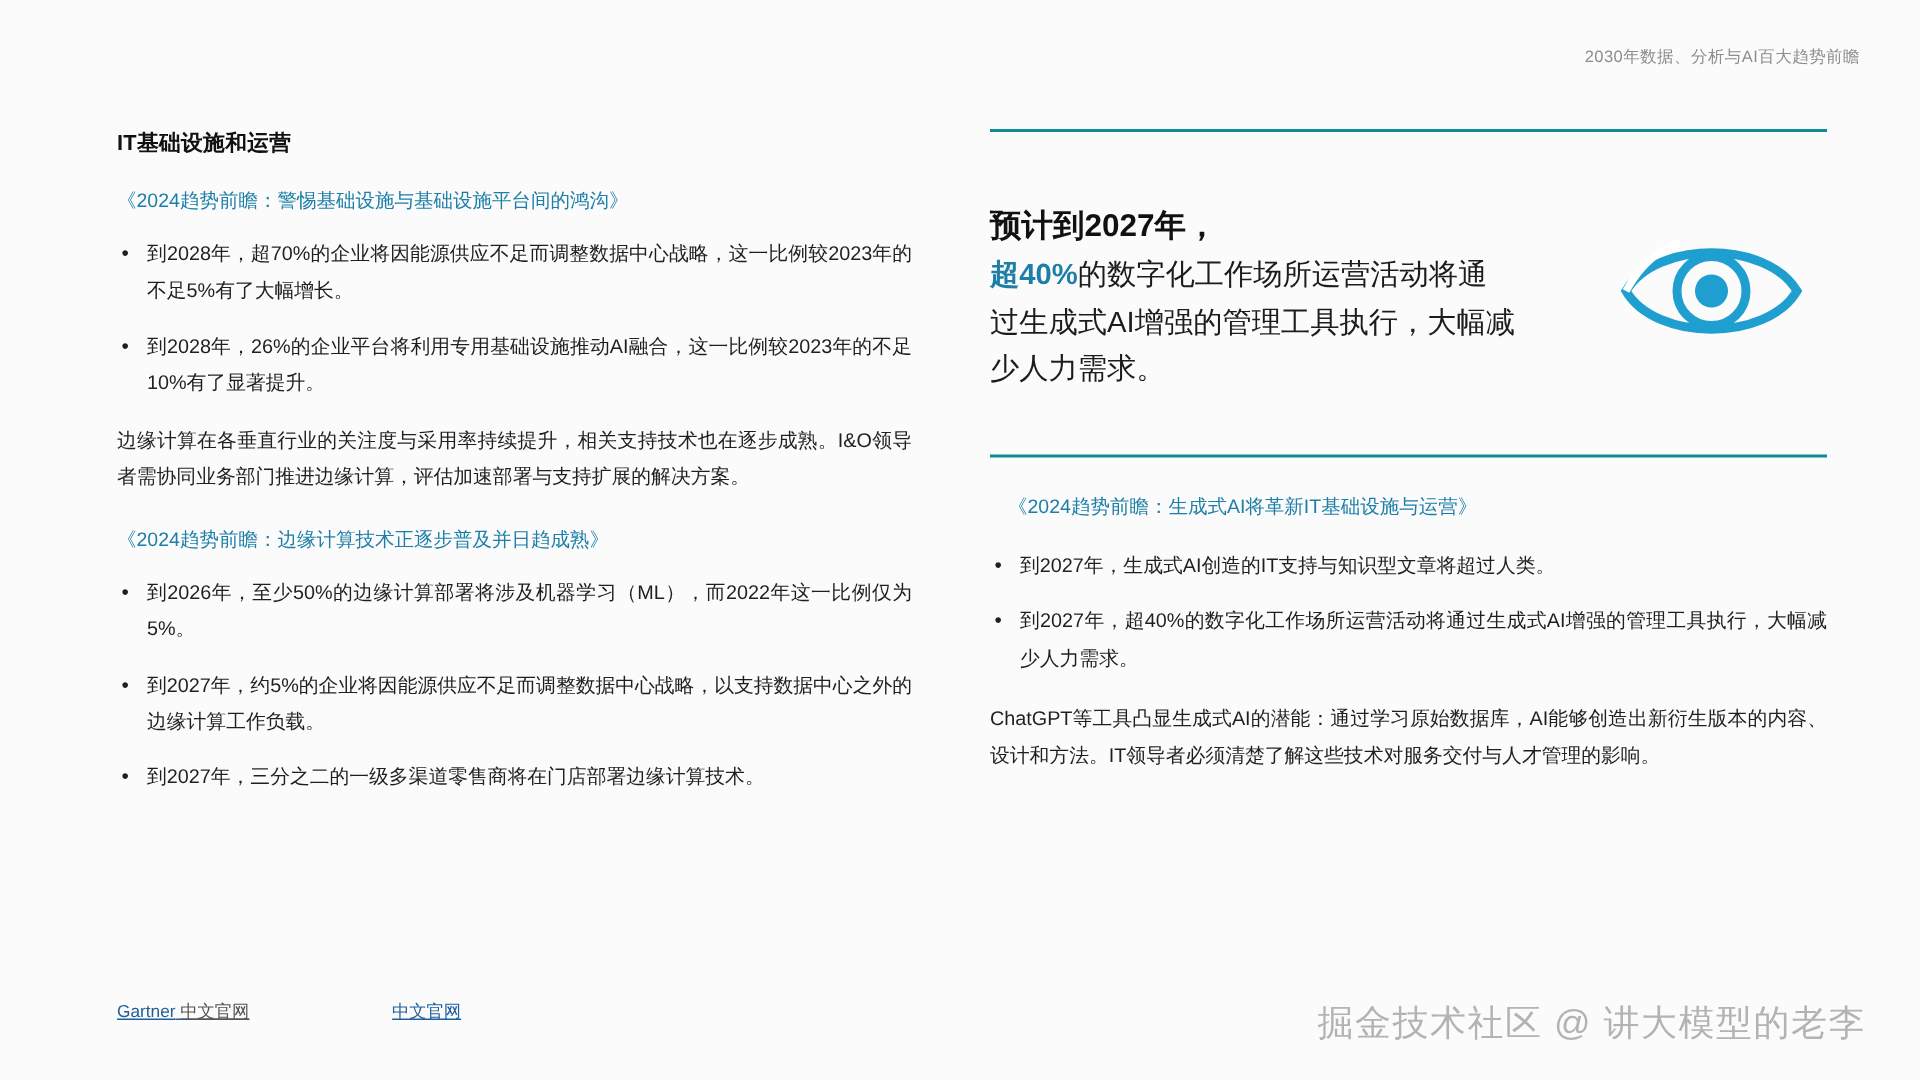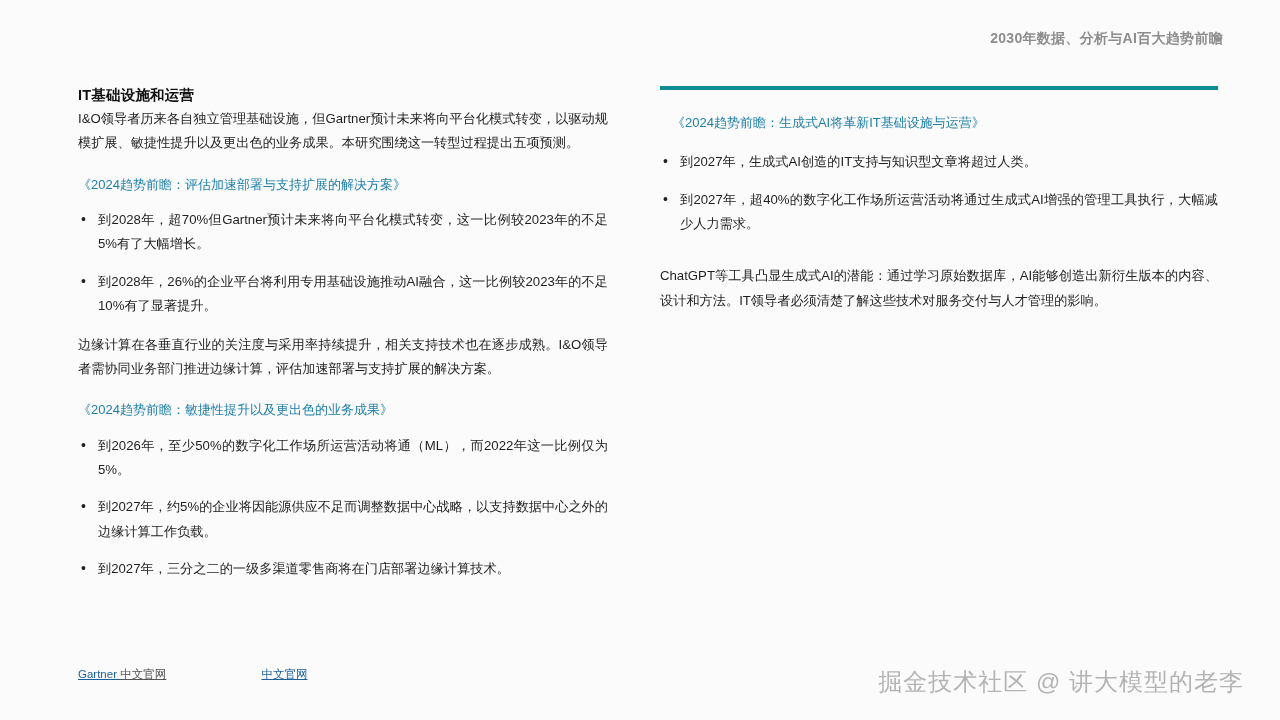--- a/index.html
+++ b/index.html
@@ -16,25 +16,24 @@
     position: relative;
   }
   .page {
     position: absolute;
     inset: 0;
     background: #fbfbfb;
   }
   .header-note {
     position: absolute;
     top: 30px;
-    right: 57px;
-    font-size: 14px;
+    right: 40px;
+    font-size: 11px;
     color: #8d8d8d;
     letter-spacing: 0.3px;
-    font-weight: bold;
   }
 
   
   .left-col {
     position: absolute;
     left: 78px;
     top: 86px;
     width: 530px;
   }
   .section-title {
@@ -122,21 +121,21 @@
   .right-trend-head {
     font-size: 13px;
     color: #1d7fa8;
     margin: 22px 0 16px 12px;
     line-height: 1.7;
   }
   .right-par {
     font-size: 13.2px;
     line-height: 1.85;
     color: #1f1f1f;
-    margin: 28px 0 0 0;
+    margin: 16px 0 0 0;
     text-align: justify;
   }
 
   
   .footer-links {
     position: absolute;
     bottom: 38px;
     left: 78px;
     width: 420px;
     font-size: 11.5px;
@@ -163,43 +162,61 @@
 </head>
 <body>
 
 <div class="page">
 
   <div class="header-note">2030年数据、分析与AI百大趋势前瞻</div>
 
   <div class="left-col">
     <div class="section-title">IT基础设施和运营</div>
 
-    <p class="body-par">I&amp;O领导者历来各自独立管理基础设施，但Gartner预计未来将向平台化模式转变，以驱动规模扩展、敏捷性提升以及更出色的业务成果。本研究围绕这一转型过程提出五项预测。</p>
-
-    <div class="trend-head">《2024趋势前瞻：评估加速部署与支持扩展的解决方案》</div>
+
+    <div class="trend-head">《2024趋势前瞻：警惕基础设施与基础设施平台间的鸿沟》</div>
 
     <ul class="bullets">
-      <li>到2028年，超70%但Gartner预计未来将向平台化模式转变，这一比例较2023年的不足5%有了大幅增长。</li>
+      <li>到2028年，超70%的企业将因能源供应不足而调整数据中心战略，这一比例较2023年的不足5%有了大幅增长。</li>
       <li>到2028年，26%的企业平台将利用专用基础设施推动AI融合，这一比例较2023年的不足10%有了显著提升。</li>
     </ul>
 
     <p class="body-par">边缘计算在各垂直行业的关注度与采用率持续提升，相关支持技术也在逐步成熟。I&amp;O领导者需协同业务部门推进边缘计算，评估加速部署与支持扩展的解决方案。</p>
 
-    <div class="trend-head">《2024趋势前瞻：敏捷性提升以及更出色的业务成果》</div>
+    <div class="trend-head">《2024趋势前瞻：边缘计算技术正逐步普及并日趋成熟》</div>
 
     <ul class="bullets">
-      <li>到2026年，至少50%的数字化工作场所运营活动将通（ML），而2022年这一比例仅为5%。</li>
+      <li>到2026年，至少50%的边缘计算部署将涉及机器学习（ML），而2022年这一比例仅为5%。</li>
       <li>到2027年，约5%的企业将因能源供应不足而调整数据中心战略，以支持数据中心之外的边缘计算工作负载。</li>
       <li>到2027年，三分之二的一级多渠道零售商将在门店部署边缘计算技术。</li>
     </ul>
   </div>
 
   <div class="right-col">
     <div class="rule"></div>
 
+    <div class="callout">
+      <div class="callout-text">
+        <span class="big">预计到2027年，</span><br>
+        <span class="hl">超40%</span><span>的数字化工作场所运营活动将通</span><br>
+        <span>过生成式AI增强的管理工具执行，大幅减</span><br>
+        <span>少人力需求。</span>
+      </div>
+
+      <div class="eye-wrap">
+        <svg width="130" height="96" viewBox="0 0 130 96" xmlns="http://www.w3.org/2000/svg">
+          <g fill="none" stroke="#1f9fd0" stroke-width="6">
+            <path d="M8 48 C28 14, 102 14, 122 48 C102 82, 28 82, 8 48 Z"></path>
+            <circle cx="65" cy="48" r="23"></circle>
+          </g>
+          <circle cx="65" cy="48" r="11" fill="#1f9fd0"></circle>
+          <path d="M8 48 C18 30, 30 20, 44 16" fill="none" stroke="#ffffff" stroke-width="5"></path>
+        </svg>
+      </div>
+    </div>
 
     <div class="rule"></div>
 
     <div class="right-trend-head">《2024趋势前瞻：生成式AI将革新IT基础设施与运营》</div>
 
     <ul class="bullets">
       <li>到2027年，生成式AI创造的IT支持与知识型文章将超过人类。</li>
       <li>到2027年，超40%的数字化工作场所运营活动将通过生成式AI增强的管理工具执行，大幅减少人力需求。</li>
     </ul>
 

